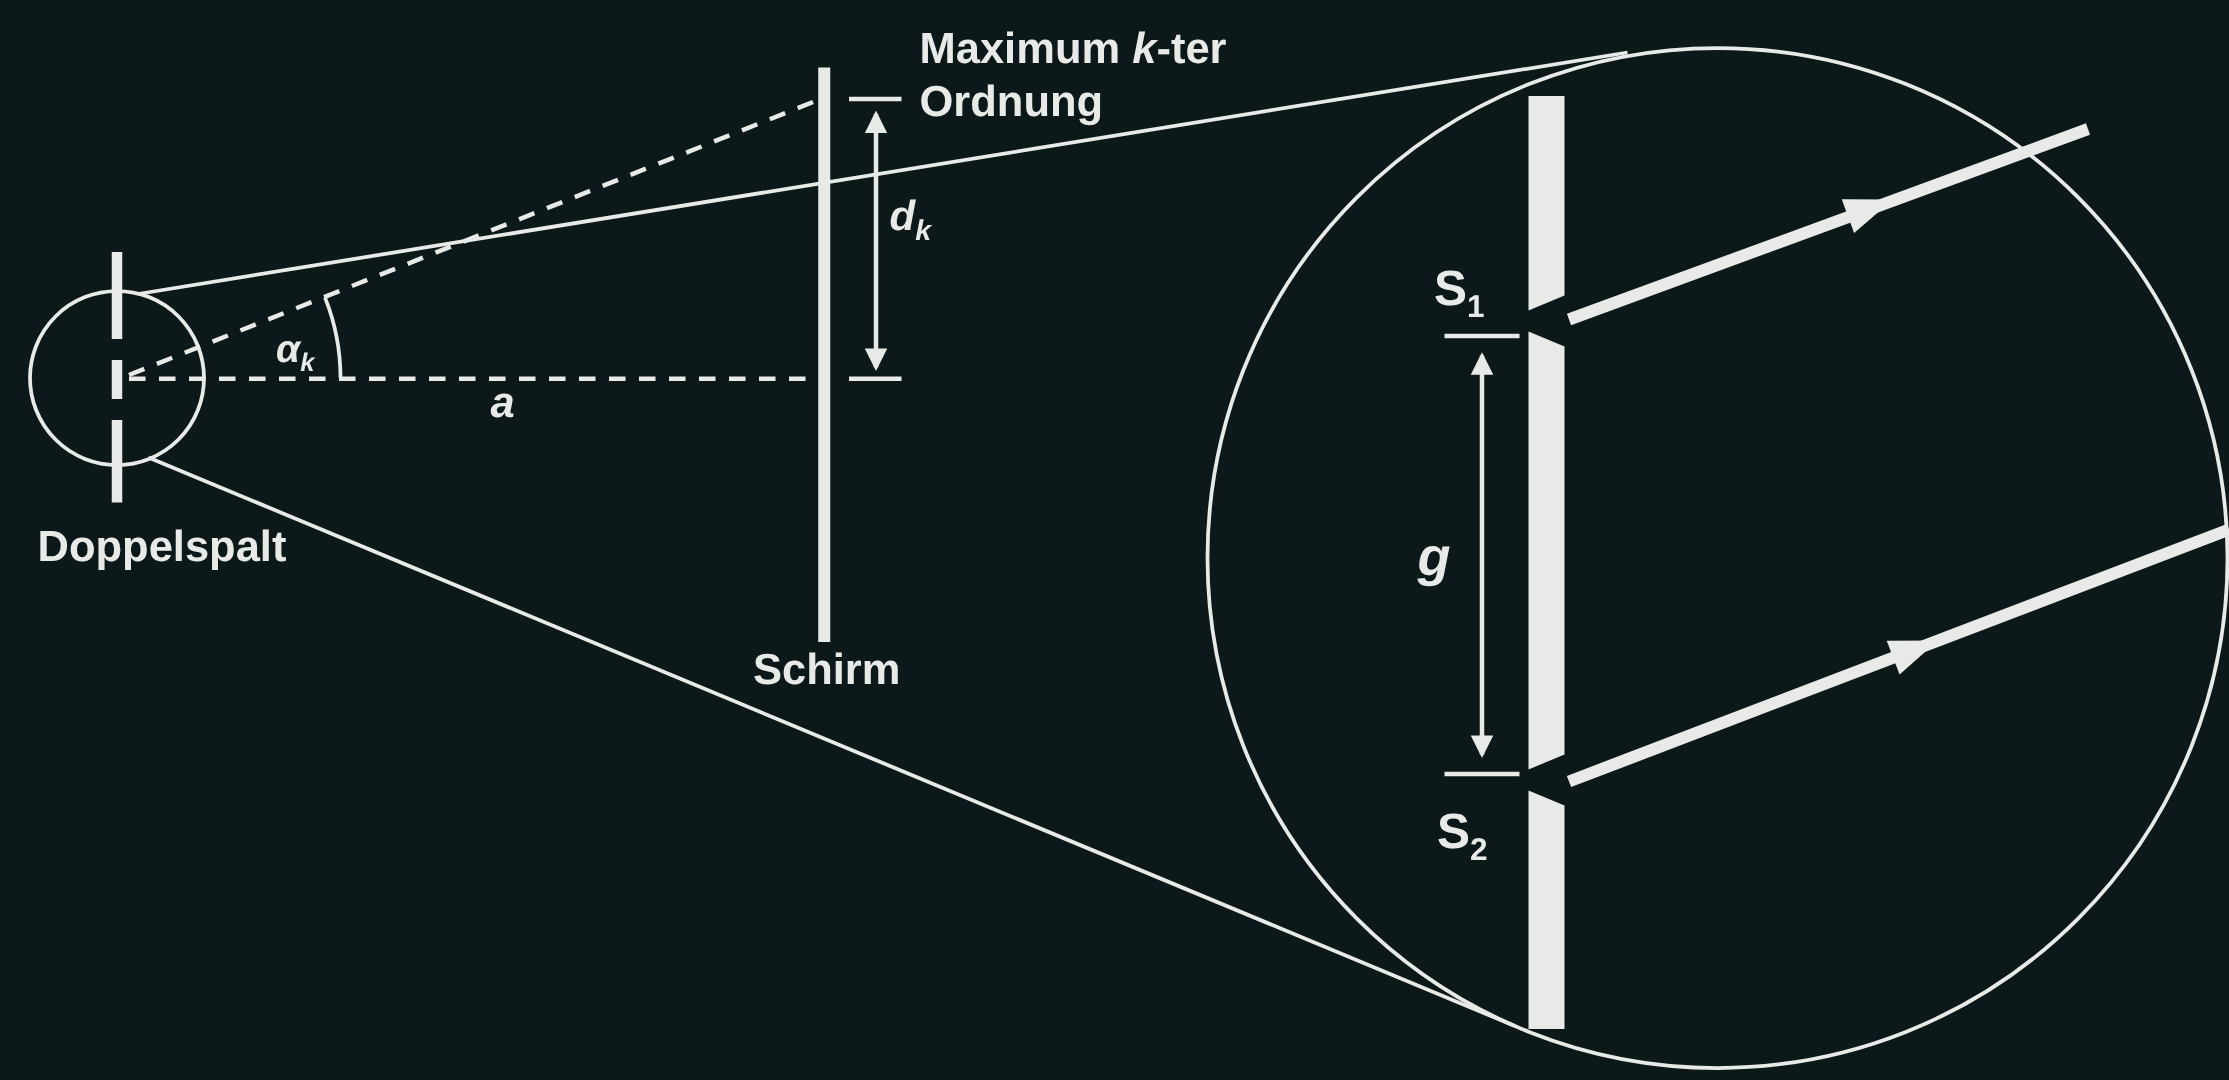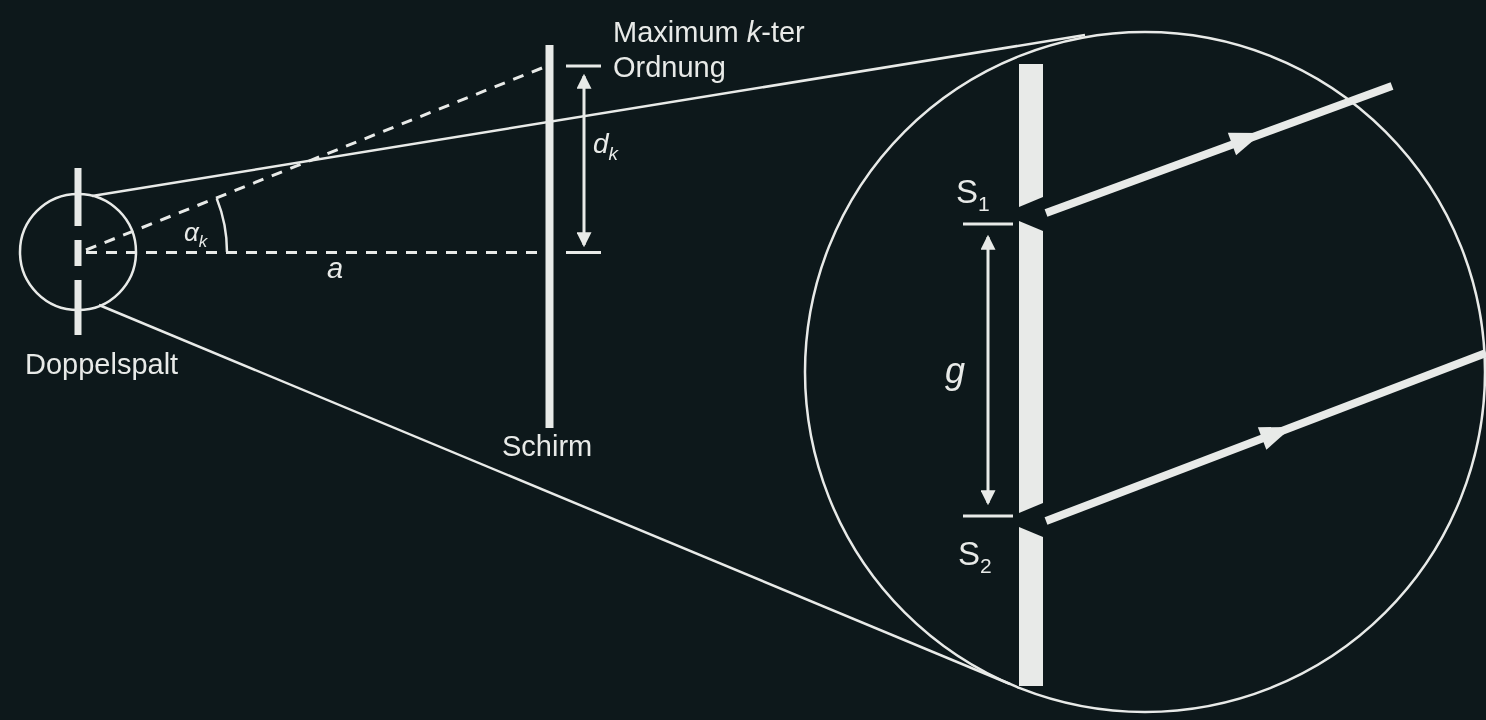--- a/index.html
+++ b/index.html
@@ -1,17 +1,17 @@
 <!DOCTYPE html>
 <html style="--background: #0d181b; --ink: #e8eae8;"><head>
 <meta charset="utf-8">
 <style>
   :root { --background:#0d181b; --ink:#e8eae8; }
   html,body{margin:0;padding:0;background:var(--background);}
-  .stage{width:1486px;height:720px;overflow:hidden;}
+  .stage{width:1486px;height:720px;overflow:hidden;font-weight:bold;}
   svg{display:block;}
   svg text{font-family:"Liberation Sans",sans-serif;fill:var(--ink);}
   .it{font-style:italic;}
   .s-thin{stroke:var(--ink);stroke-width:2.5;fill:none;}
   .s-med{stroke:var(--ink);stroke-width:3;fill:none;}
   .s-dash{stroke:var(--ink);stroke-width:3;fill:none;stroke-dasharray:11 9;}
   .s-bar{stroke:var(--ink);stroke-width:7;fill:none;}
   .s-screen{stroke:var(--ink);stroke-width:8;fill:none;}
   .s-ray{stroke:var(--ink);stroke-width:8;fill:none;}
   .f{fill:var(--ink);stroke:none;}

